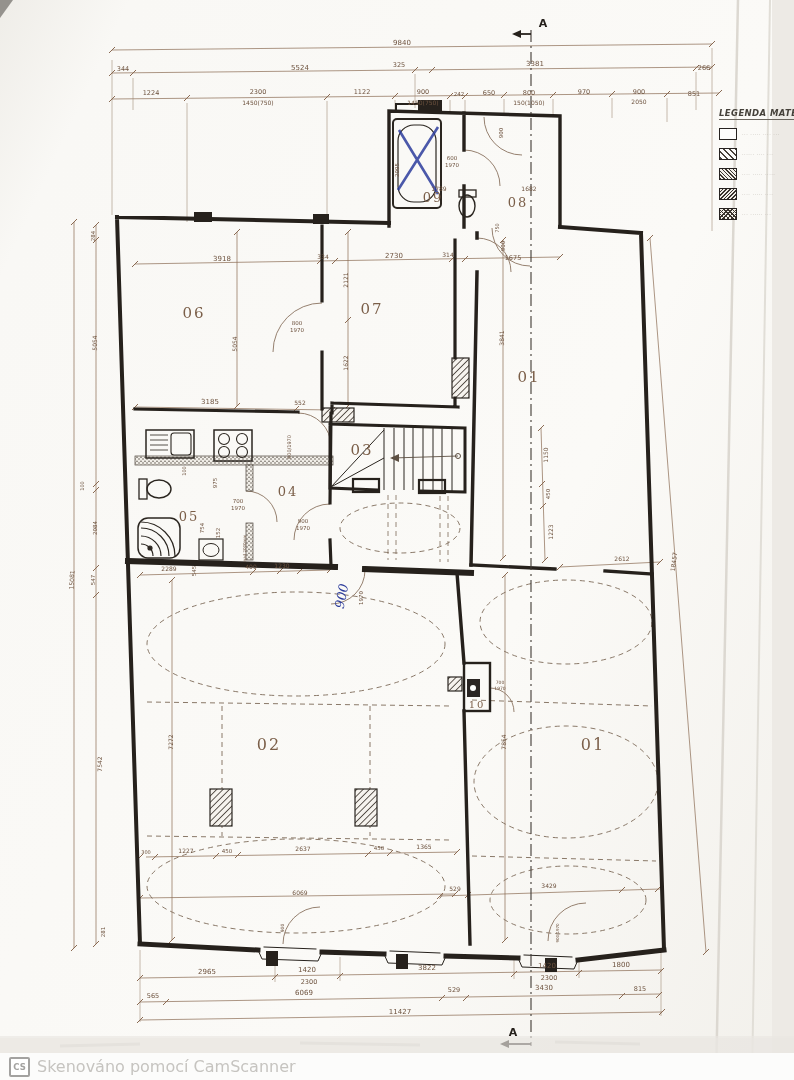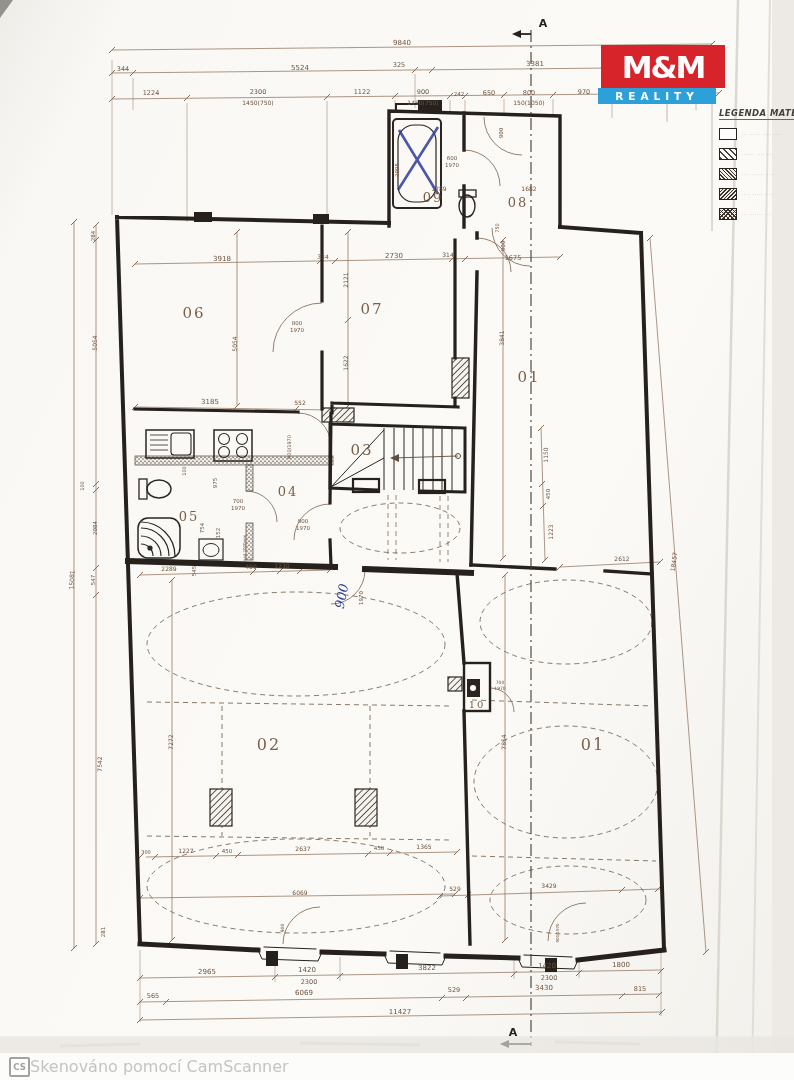--- a/index.html
+++ b/index.html
@@ -18,21 +18,21 @@
     border-bottom:1px solid #6b665e;padding-bottom:1px;white-space:nowrap;font-style:italic;}
   .legend-row{display:flex;align-items:center;gap:5px;margin-top:8px;}
   .swatch{width:16px;height:10px;border:1.3px solid #262220;flex:0 0 auto;background:#fdfdfc;}
   .s-hatch1{background:repeating-linear-gradient(45deg,#4a433b 0 1.6px,#fdfdfc 1.6px 4.4px);}
   .s-hatch2{background:repeating-linear-gradient(45deg,#3c362f 0 1.1px,#f2efe9 1.1px 2.6px);}
   .s-hatch3{background:repeating-linear-gradient(-45deg,#37312b 0 1.2px,#efece6 1.2px 2.6px);}
   .s-dots{background:repeating-linear-gradient(45deg,#3a342d 0 1px,transparent 1px 3px),
           repeating-linear-gradient(-45deg,#3a342d 0 1px,#f4f1ea 1px 3px);}
   .legend-label{font-size:5px;color:#b0aaa0;white-space:nowrap;letter-spacing:.5px;}
   .watermark{position:absolute;left:0;bottom:0;width:100%;height:27px;background:#fcfcfb;
-    display:flex;align-items:center;padding-left:9px;box-sizing:border-box;}
+    display:flex;align-items:center;gap:7px;padding-left:9px;box-sizing:border-box;}
   .cs-badge{width:17px;height:16px;border:2px solid #a3a2a0;border-radius:2px;color:#a3a2a0;
     font-size:8.5px;font-weight:bold;display:flex;align-items:center;justify-content:center;background:#fff;}
   .wm-text{color:#c6c4c0;font-size:16px;}
   .scan-band{position:absolute;left:0;bottom:27px;width:100%;height:17px;background:#e9e7e2;opacity:.65;}
 </style>
 </head>
 <body>
 
 <div class="page">
 
@@ -315,24 +315,20 @@
         <text x="84" y="486" font-size="5" text-anchor="middle" fill="#6d523e" font-family="&quot;DejaVu Sans&quot;,sans-serif" transform="rotate(-90 84 486)">100</text>
         <text x="97" y="528" font-size="5.5" text-anchor="middle" fill="#6d523e" font-family="&quot;DejaVu Sans&quot;,sans-serif" transform="rotate(-90 97 528)">2084</text>
         <text x="95" y="580" font-size="5.5" text-anchor="middle" fill="#6d523e" font-family="&quot;DejaVu Sans&quot;,sans-serif" transform="rotate(-90 95 580)">547</text>
         <text x="74" y="580" font-size="6" text-anchor="middle" fill="#6d523e" font-family="&quot;DejaVu Sans&quot;,sans-serif" transform="rotate(-87 74 580)">15081</text>
         <text x="102" y="764" font-size="6" text-anchor="middle" fill="#6d523e" font-family="&quot;DejaVu Sans&quot;,sans-serif" transform="rotate(-90 102 764)">7542</text>
         <text x="105" y="932" font-size="5.5" text-anchor="middle" fill="#6d523e" font-family="&quot;DejaVu Sans&quot;,sans-serif" transform="rotate(-90 105 932)">281</text>
         <text x="676" y="562" font-size="6" text-anchor="middle" fill="#6d523e" font-family="&quot;DejaVu Sans&quot;,sans-serif" transform="rotate(-83 676 562)">18457</text>
       </g>
 </svg>
 
-<div class="logo">
-  <div class="logo-top" style="background: rgb(214, 36, 42);">M&amp;M</div>
-  <div class="logo-bottom" style="background: rgb(43, 160, 217);">REALITY</div>
-</div>
 
 <div class="legend">
   <div class="legend-title">LEGENDA MATE</div>
   <div id="legend-rows">
         <div class="legend-row">
           <span class="swatch s-solid"></span>
           <span class="legend-label">··· ····· ···· ···</span>
         </div>
         <div class="legend-row">
           <span class="swatch s-hatch1"></span>

